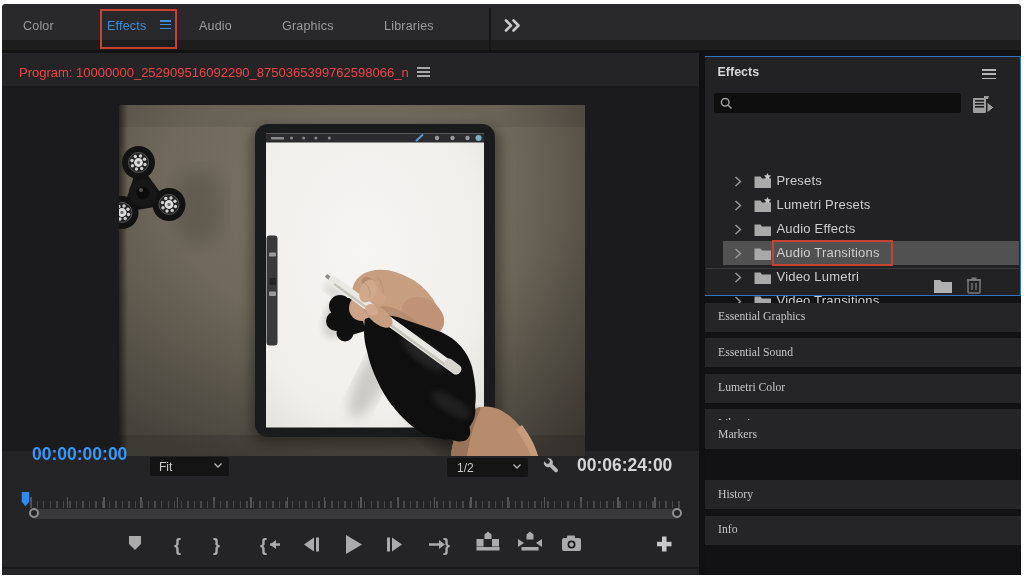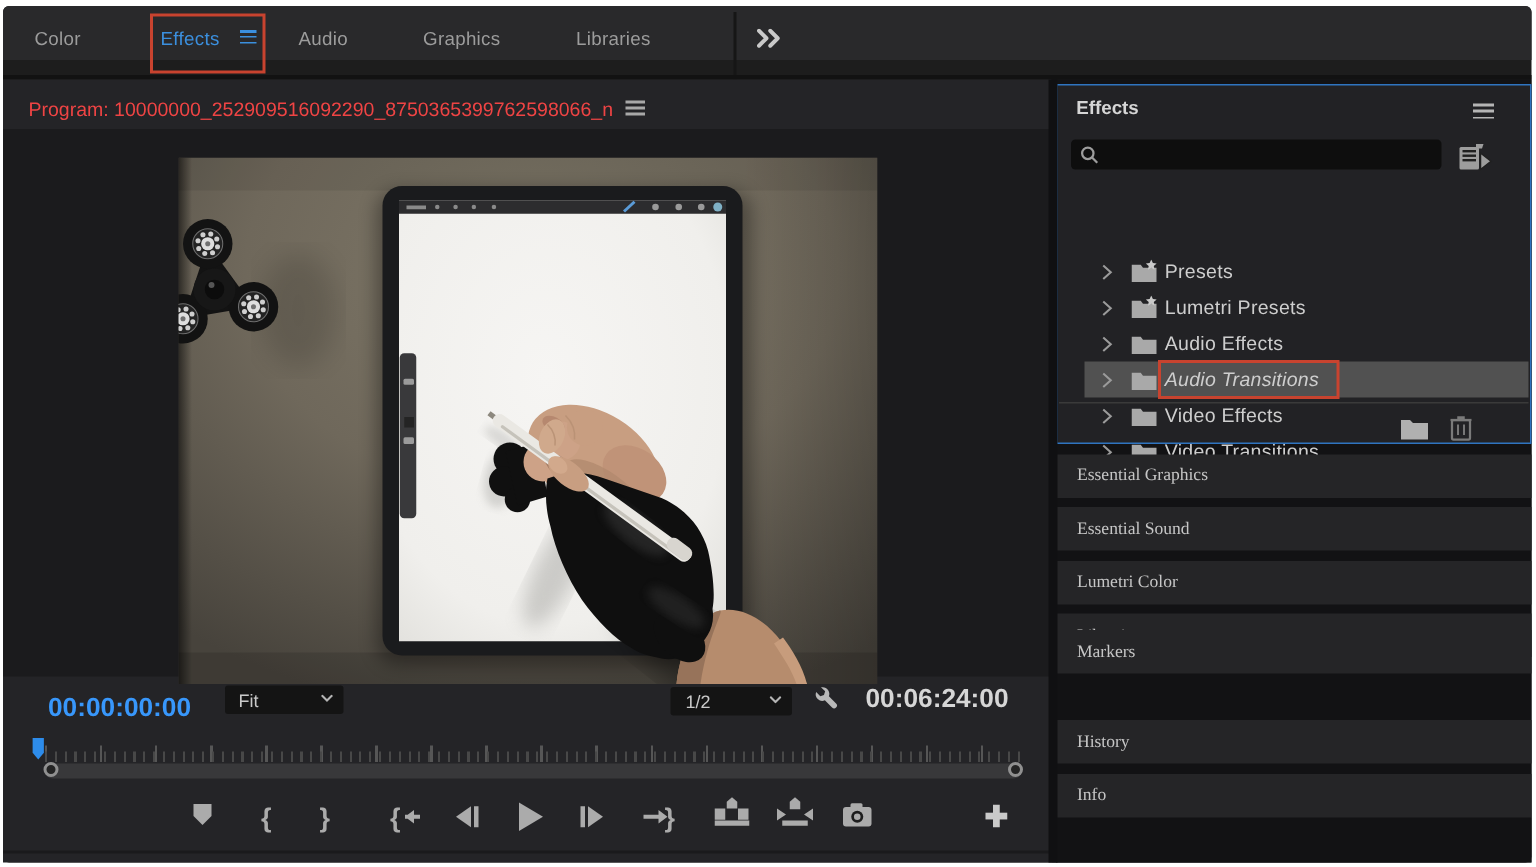--- a/index.html
+++ b/index.html
@@ -21,21 +21,21 @@
   #redrect1 { position:absolute; left:100px; top:9px; width:77px; height:40px;
     border:2.5px solid #c8432f; }
   #topline { position:absolute; left:2px; top:50px; width:1019px; height:3px; background:#121212; }
   
   #prog { position:absolute; left:2px; top:53px; width:699px; height:522px; background:#242427; }
   #progtitle { position:absolute; left:17px; top:11.5px; font-size:13px; color:#ef4444; }
   #progburger { position:absolute; left:415px; top:14px; width:13px; height:10px; }
   #progburger div { height:1.7px; background:#a8a8a8; margin-bottom:2.3px; }
   #monitor { position:absolute; left:0px; top:33px; width:699px; height:365px; background:#1b1b1d; }
   
-  #tcode { position:absolute; left:30px; top:408px; font-size:17.5px; font-weight:bold; color:#3897fb; letter-spacing:0px;}
+  #tcode { position:absolute; left:30px; top:391px; font-size:17.5px; font-weight:bold; color:#3897fb; letter-spacing:0px;}
   .dd { position:absolute; background:#141414; border-radius:2px; color:#c9c9c9; font-size:12px; }
   #dd-fit { left:148px; top:404px; width:79px; height:19px; }
   #dd-fit span { position:absolute; left:9px; top:3px; }
   #dd-half { left:445px; top:405px; width:81px; height:19px; }
   #dd-half span { position:absolute; left:10px; top:3px; }
   .ddchev { position:absolute; right:7px; top:6px; width:8px; height:5px; }
   #dur { position:absolute; left:575px; top:402px; font-size:17.5px; font-weight:bold; color:#d6d6d6; letter-spacing:0px;}
   #wrench { position:absolute; left:540px; top:403px; }
   
   #playhead { position:absolute; left:19px; top:438.5px; }
@@ -51,21 +51,21 @@
     background:#222225; border:1.5px solid #2f74c0; }
   #fxtitle { position:absolute; left:13px; top:8px; font-size:12.5px; font-weight:bold; color:#d6d6d6; }
   #fxburger { position:absolute; left:277px; top:12px; width:14px; height:11px; }
   #fxburger div { height:1.8px; background:#b5b5b5; margin-bottom:2.5px; }
   #searchbox { position:absolute; left:9px; top:36px; width:247px; height:20px; background:#0e0e0e; border-radius:3px; }
   #fxrows { position:absolute; left:18px; top:67.5px; width:296px;margin-top:44px; }
   .fxrow { position:relative; height:24px; }
   .fxrow .lbl { position:absolute; left:54px; top:4.5px; font-size:13px; color:#cecece; letter-spacing:.2px; }
   .fxrow .chv { position:absolute; left:11px; top:7px; }
   .fxrow .fld { position:absolute; left:29px; top:4px; }
-  #rowhl { background:#515151;font-style:italic; }
+  #rowhl { background:#515151; }
   #redrect2 { position:absolute; left:49px; top:-1px; width:121px; height:26px; border:2.5px solid #c8432f; z-index:5;}
   #fxbotline { position:absolute; left:1px; top:211px; width:313px; height:1px; background:#3a3a3a; }
   
   .bar { position:absolute; left:704px; width:317px; height:29px; background:#252527;font-family:Liberation Serif, serif; }
   .bar span { position:absolute; left:14px; top:7.5px; font-size:11.7px; color:#c6c6c6; letter-spacing:0px; }
   #vgap { position:absolute; left:699px; top:53px; width:5.5px; height:522px; background:#101012; z-index:4; }
   #botfill { position:absolute; left:704px; top:544.5px; width:317px; height:30.5px; background:#222224; }
   #leftline { position:absolute; left:2px; top:567px; width:699px; height:2px; background:#1a1a1c; z-index:3; }
 </style>
 </head>
@@ -383,21 +383,21 @@
             <span class="lbl">Audio Transitions</span>
             <div id="redrect2"></div>
           </div>
           <div class="fxrow">
             <svg class="chv" width="8" height="11" viewBox="0 0 8 11">
               <path d="M1.5,1 L6.5,5.5 L1.5,10" stroke="#9a9a9a" stroke-width="1.4" fill="none"></path>
             </svg>
             <svg class="fld" width="22" height="16" viewBox="0 0 22 16">
               <path d="M2.5,3.5 h6 l1.5,2 h9 v9.5 h-16.5 z" fill="#a9a9a9"></path>
             </svg>
-            <span class="lbl">Video Effects</span>
+            <span class="lbl">Video Lumetri</span>
           </div>
           <div class="fxrow">
             <svg class="chv" width="8" height="11" viewBox="0 0 8 11">
               <path d="M1.5,1 L6.5,5.5 L1.5,10" stroke="#9a9a9a" stroke-width="1.4" fill="none"></path>
             </svg>
             <svg class="fld" width="22" height="16" viewBox="0 0 22 16">
               <path d="M2.5,3.5 h6 l1.5,2 h9 v9.5 h-16.5 z" fill="#a9a9a9"></path>
             </svg>
             <span class="lbl">Video Transitions</span>
           </div>

